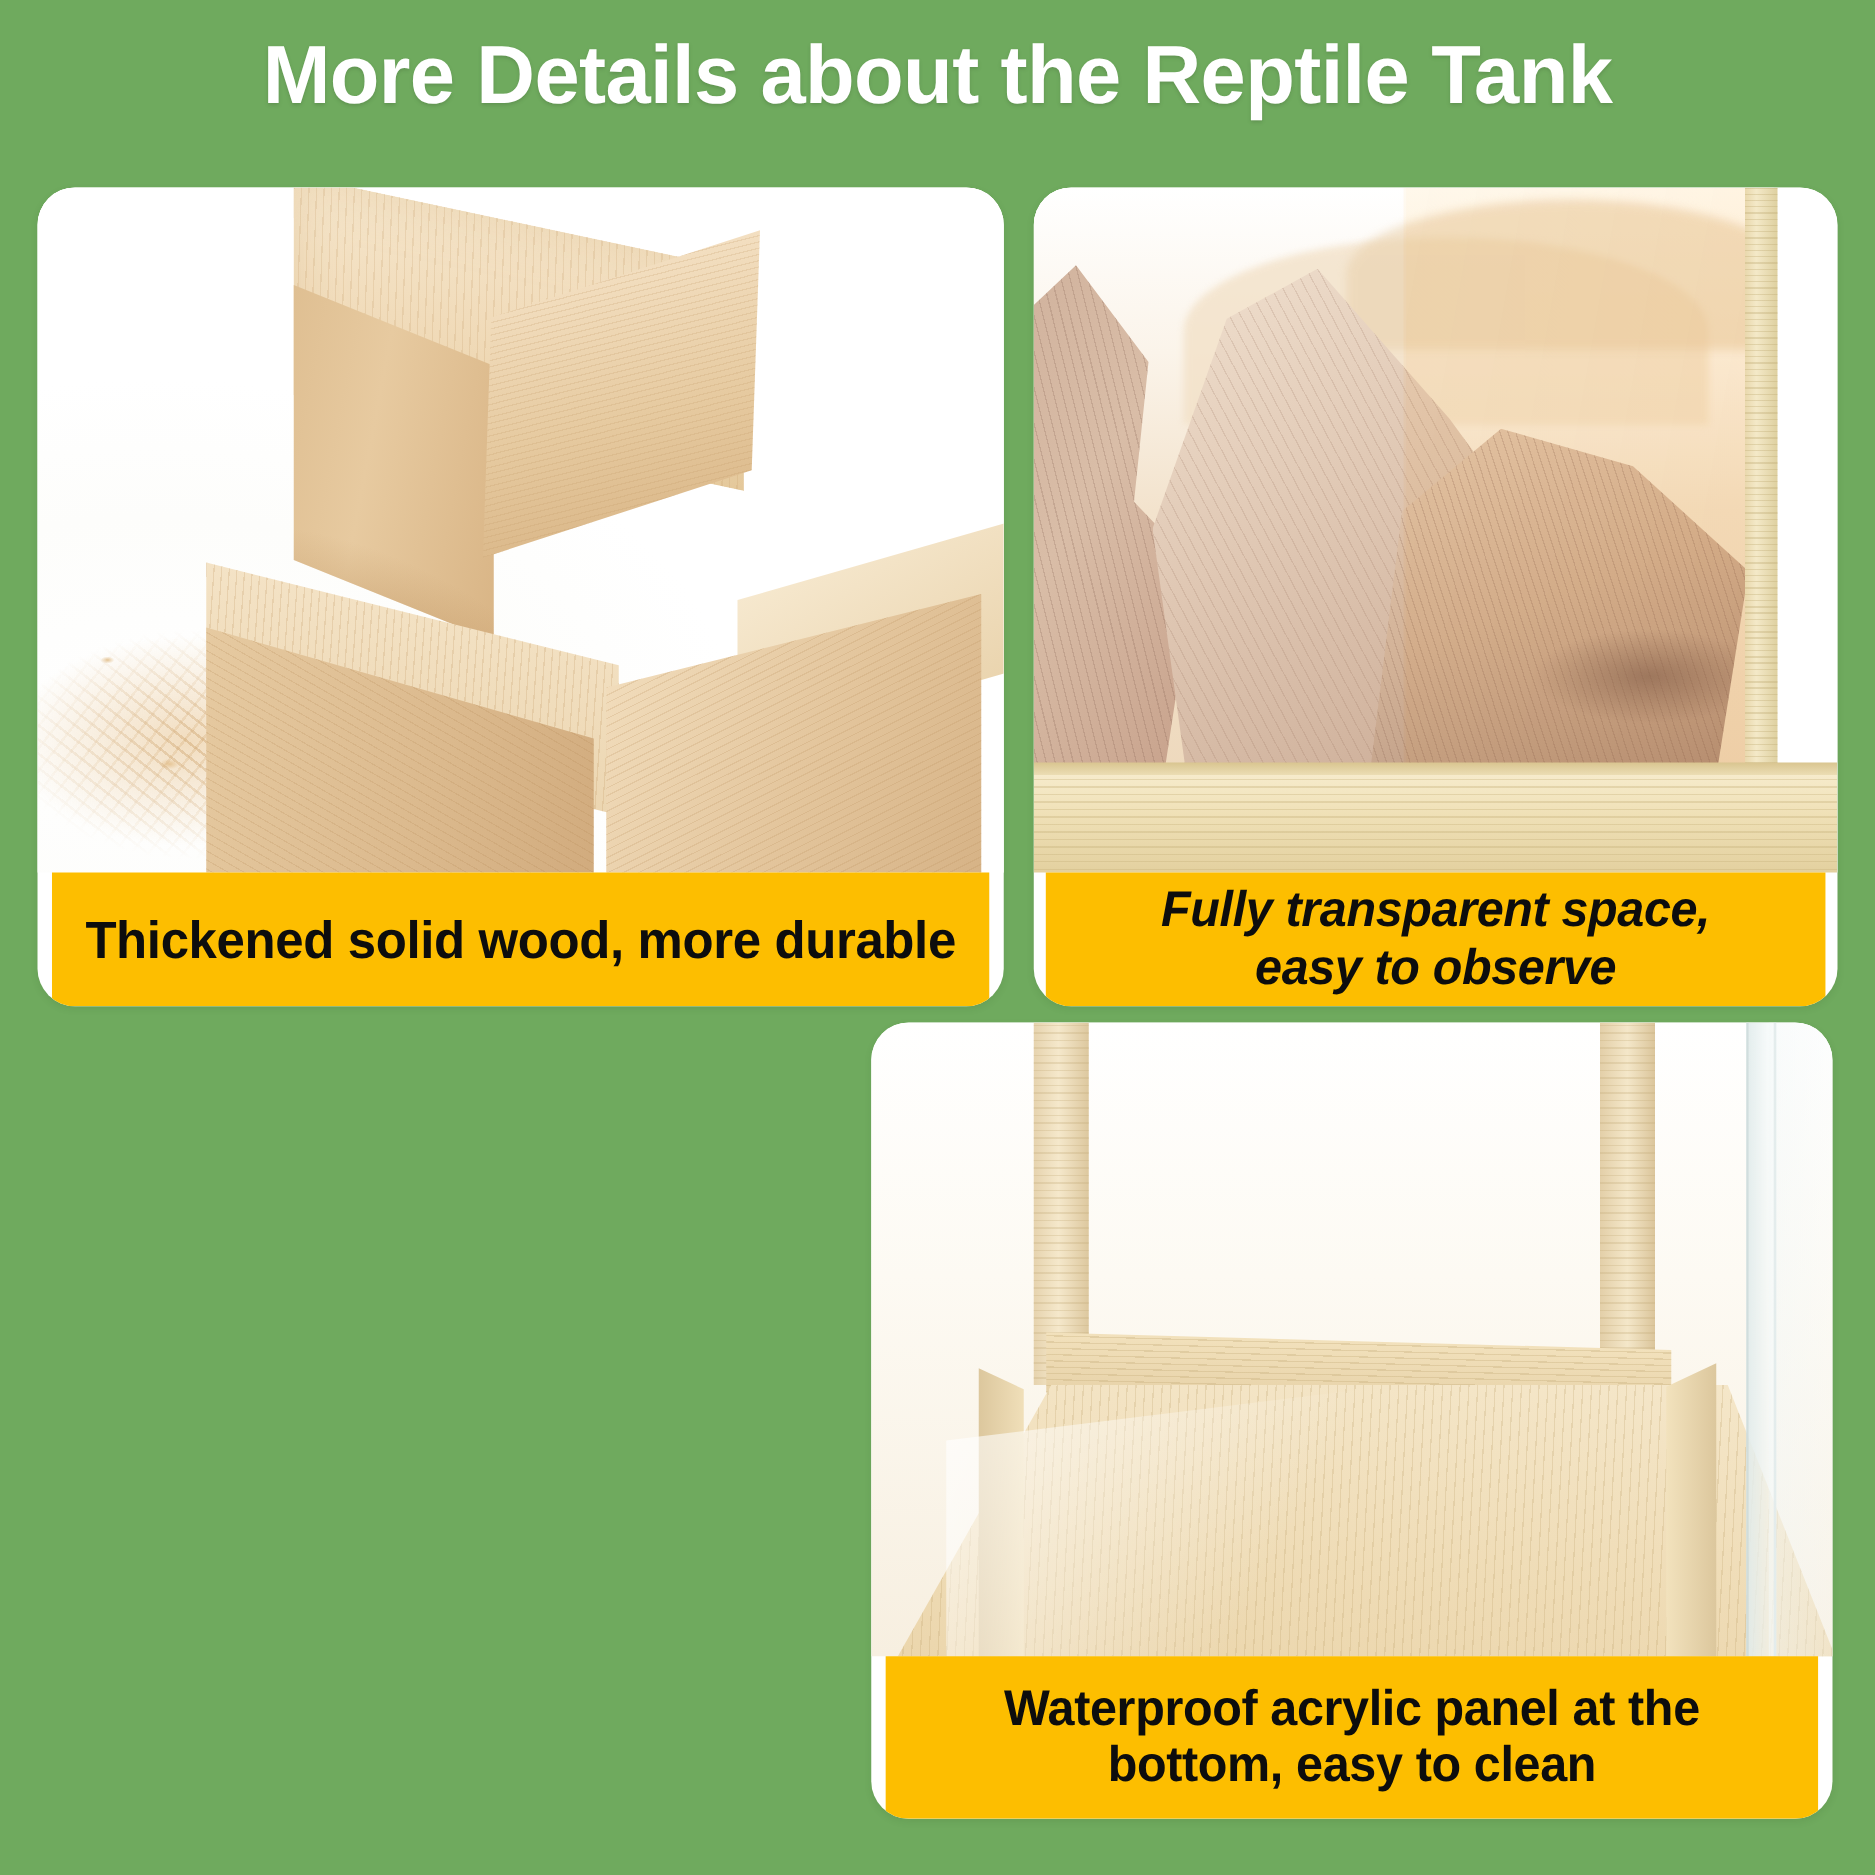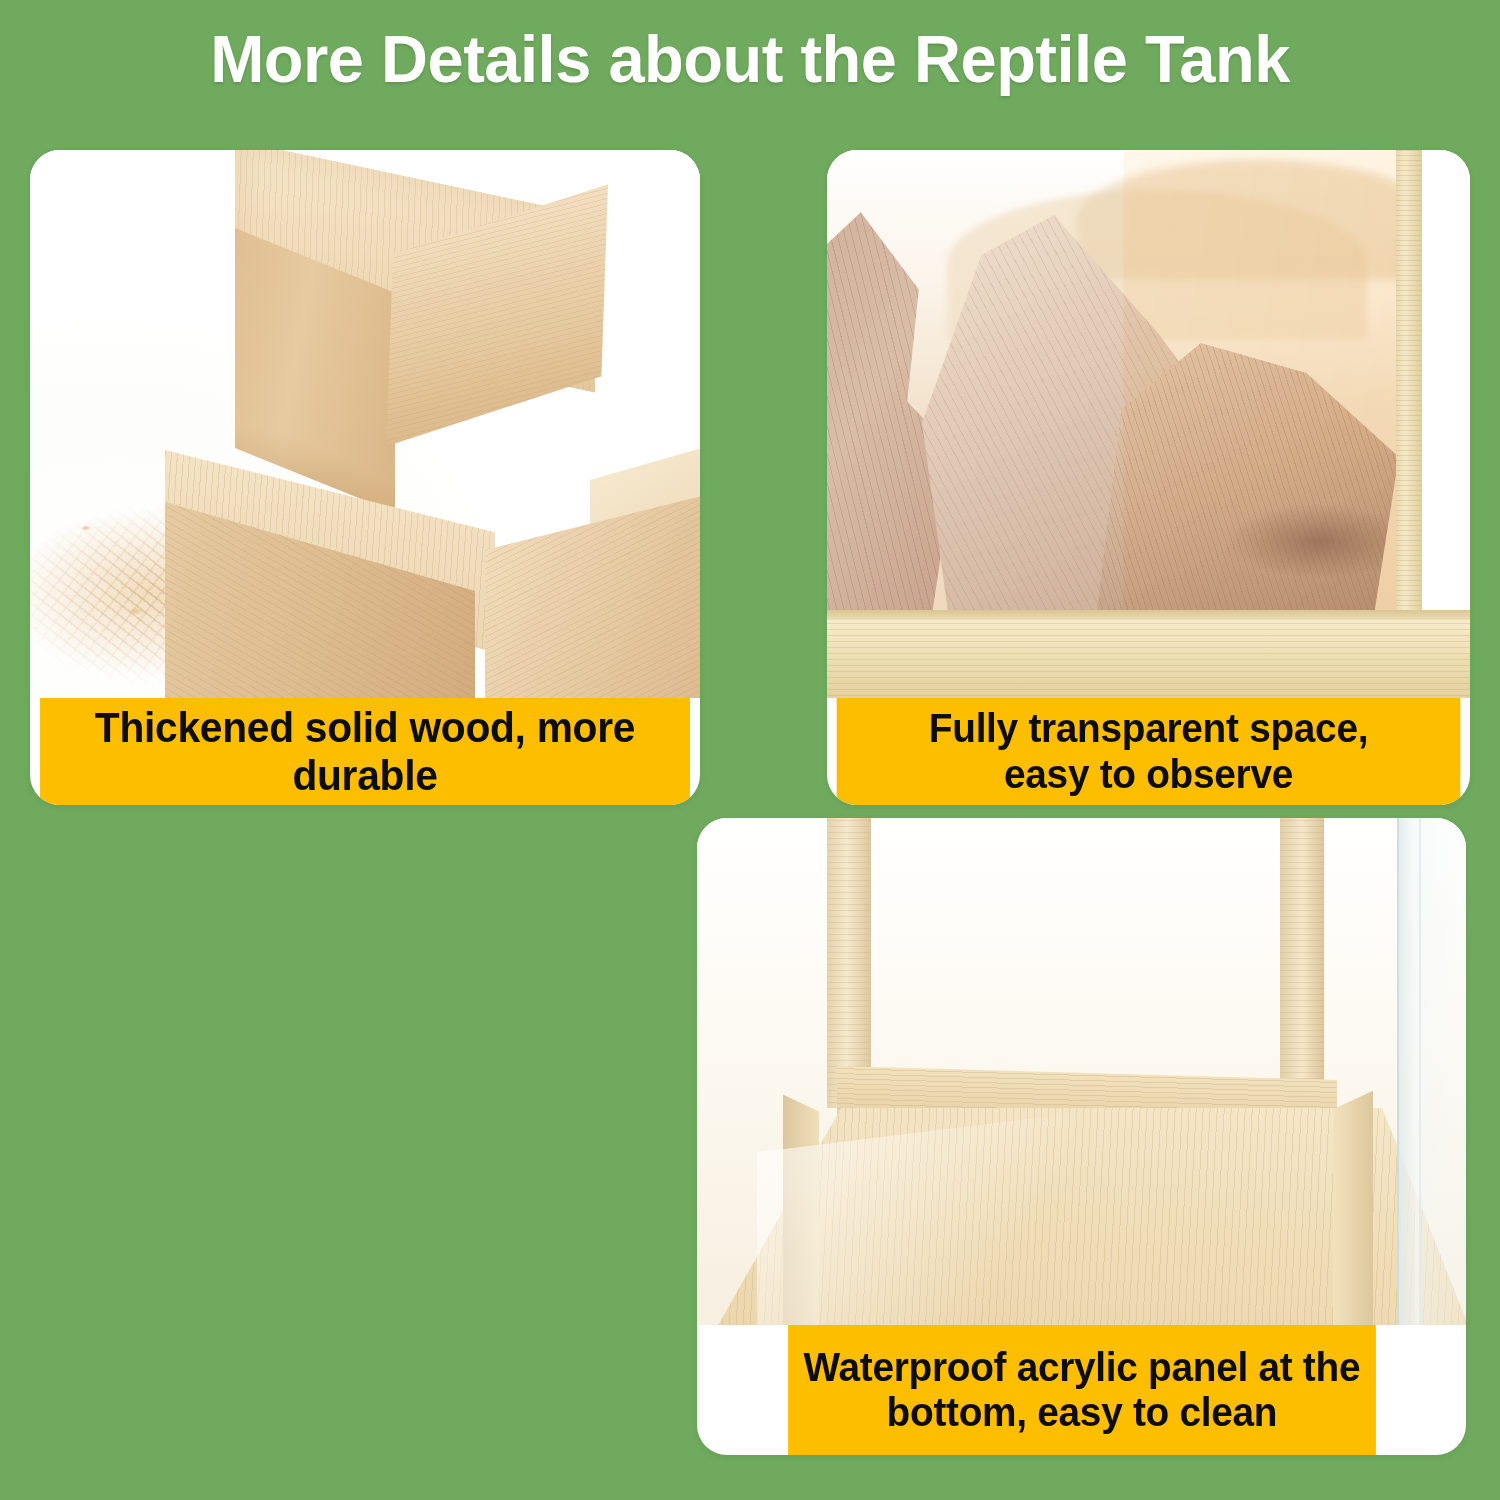--- a/index.html
+++ b/index.html
@@ -28,24 +28,24 @@
 
   
   .card{
     position:absolute;
     background:#FFFFFF;
     border-radius:30px;
     overflow:hidden;
     box-shadow:0 2px 6px rgba(40,70,30,0.10);
     display:flex;flex-direction:column;
   }
-  .card.c1{left:30px;  top:150px;  width:670px;  height:655px;}
-  .card.c2{left:827px; top:150px;  width:643px;  height:655px;}
+  .card.c1{left:30px;  top:150px;  width:773px;  height:655px;}
+  .card.c2{left:827px; top:150px;  width:643px;  height:655px;font-style:italic;}
   .card.c3{left:30px;  top:818px;  width:642px;  height:637px;}
-  .card.c4{left:697px; top:818px;  width:769px;  height:637px;align-items:center;}
+  .card.c4{left:697px; top:818px;  width:769px;  height:637px;}
 
   .photo{position:relative;width:100%;flex:1 1 auto;overflow:hidden;background:#fff;}
 
   .caption{
     background:#FDBE00;
     color:#0D0D0D;
     font-weight:700;
     text-align:center;
     display:flex;align-items:center;justify-content:center;
     line-height:1.13;

